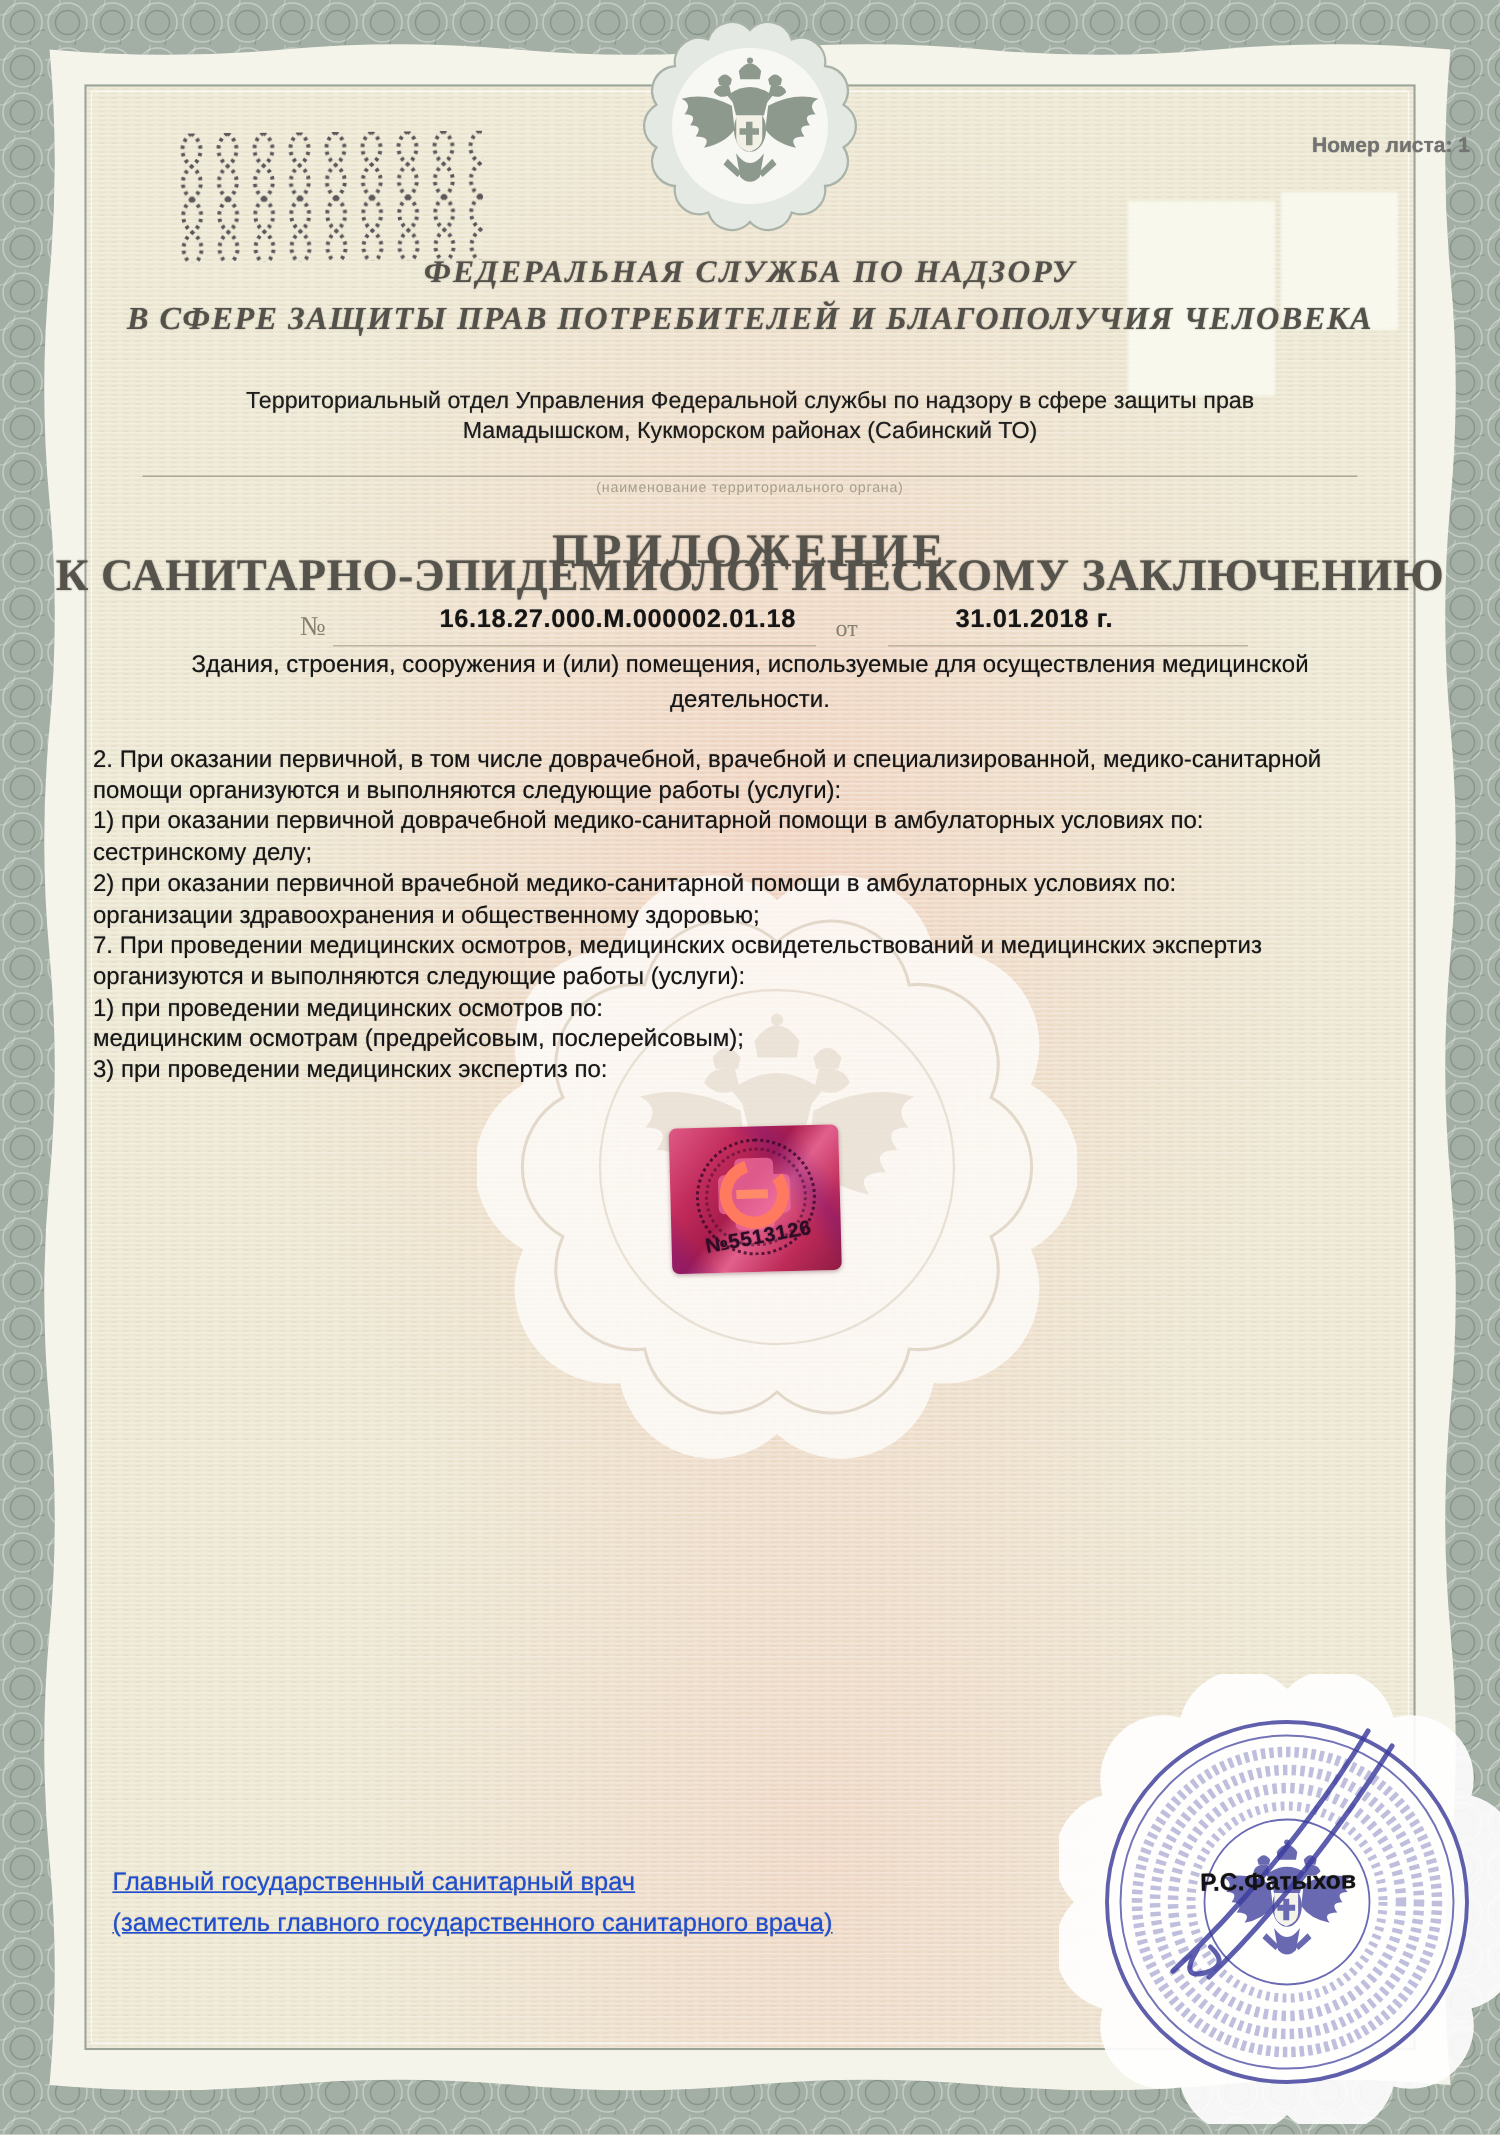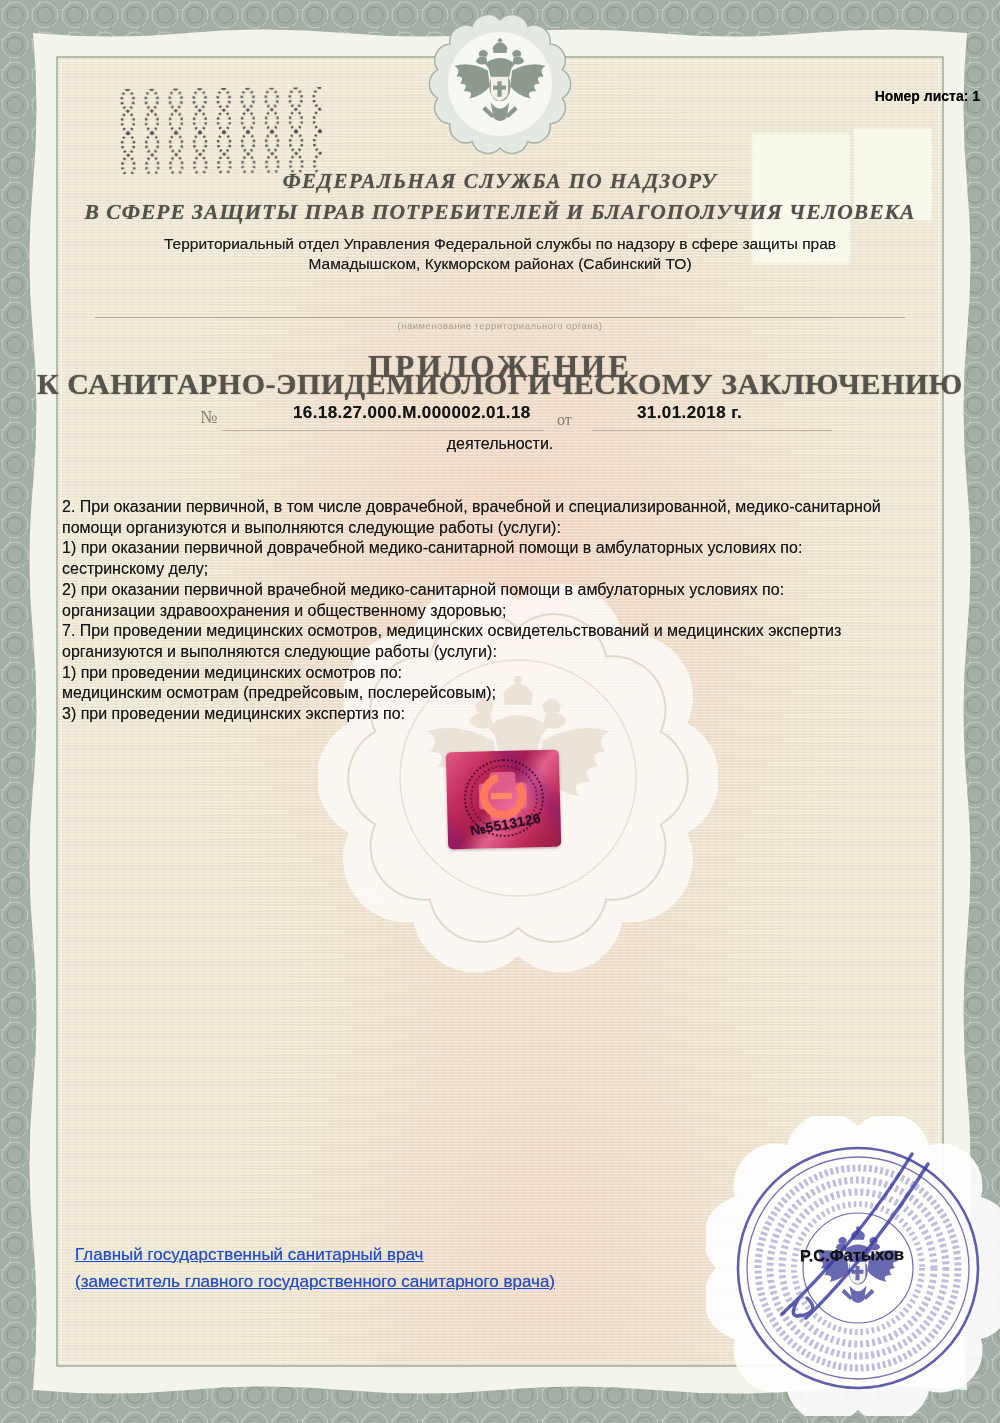--- a/index.html
+++ b/index.html
@@ -3,28 +3,28 @@
 <meta charset="utf-8">
 <style>
   html,body{margin:0;padding:0;background:#b9beb3;}
   #page{position:relative;width:1000px;height:1423px;margin:0 auto;overflow:hidden;
         font-family:"Liberation Sans",sans-serif;background:#ece8d3;}
   .abs{position:absolute;}
   svg{display:block;}
 
   
   .sheet-number{left:790px;top:87px;width:190px;text-align:right;
-    font:bold 14px/18px "Liberation Sans",sans-serif;color:#000000;
+    font:bold 14px/18px "Liberation Sans",sans-serif;color:#737373;
     text-shadow:0 0 .6px rgba(20,20,20,.6);}
   .agency{left:0;right:0;text-align:center;color:#53514a;
     font-family:"Liberation Serif",serif;font-weight:bold;
     text-shadow:0 0 1px rgba(82,80,72,.65);font-style:italic;}
   .agency1{top:169px;font-size:21px;letter-spacing:1.5px;}
   .agency2{top:200px;font-size:21.5px;letter-spacing:1px;}
-  .terr{left:0;right:0;top:234px;text-align:center;color:#1d1d1d;
+  .terr{left:0;right:0;top:258px;text-align:center;color:#1d1d1d;
     font:500 15.5px/19.6px "Liberation Sans",sans-serif;
     text-shadow:0 0 .6px rgba(25,25,25,.6);}
   .rule{left:95px;top:317px;width:810px;height:1px;background:#97917f;opacity:.75;}
   .caption{left:0;right:0;top:320px;text-align:center;color:#99937d;
     font:9.5px "Liberation Sans",sans-serif;letter-spacing:.5px;opacity:.85;}
   .doc-title{left:0;right:0;text-align:center;color:#55534b;
     font-family:"Liberation Serif",serif;font-weight:bold;
     text-shadow:0 0 1.2px rgba(80,78,70,.7);}
   .title1{top:349px;font-size:31px;letter-spacing:3px;}
   .title2{top:367px;font-size:30px;letter-spacing:.5px;}
@@ -170,20 +170,21 @@
   <div class="abs layer-text doc-title title2">К САНИТАРНО-ЭПИДЕМИОЛОГИЧЕСКОМУ ЗАКЛЮЧЕНИЮ</div>
 
   <div class="abs layer-text num num1">16.18.27.000.М.000002.01.18</div>
   <div class="abs layer-text num num2">31.01.2018 г.</div>
   <div class="abs layer-text flabel lbl-no">№</div>
   <div class="abs layer-text fline fline1"></div>
   <div class="abs layer-text flabel lbl-ot">от</div>
   <div class="abs layer-text fline fline2"></div>
 
   <div class="abs layer-text subject">
+    <div>Здания, строения, сооружения и (или) помещения, используемые для осуществления медицинской</div>
     <div>деятельности.</div>
   </div>
 
   <div class="abs layer-text body-block">
     <div>2. При оказании первичной, в том числе доврачебной, врачебной и специализированной, медико-санитарной</div>
     <div>помощи организуются и выполняются следующие работы (услуги):</div>
     <div>1) при оказании первичной доврачебной медико-санитарной помощи в амбулаторных условиях по:</div>
     <div>сестринскому делу;</div>
     <div>2) при оказании первичной врачебной медико-санитарной помощи в амбулаторных условиях по:</div>
     <div>организации здравоохранения и общественному здоровью;</div>

